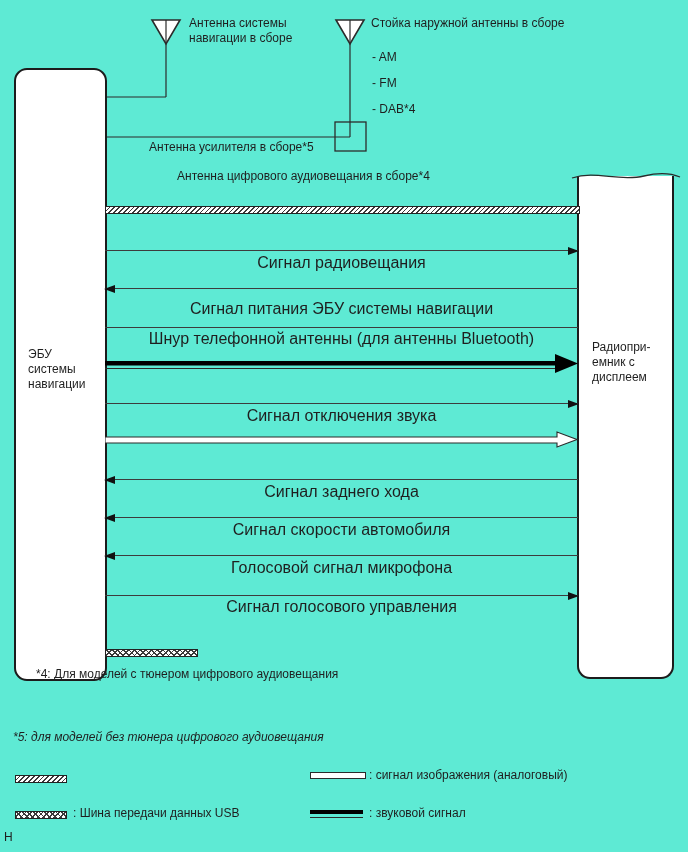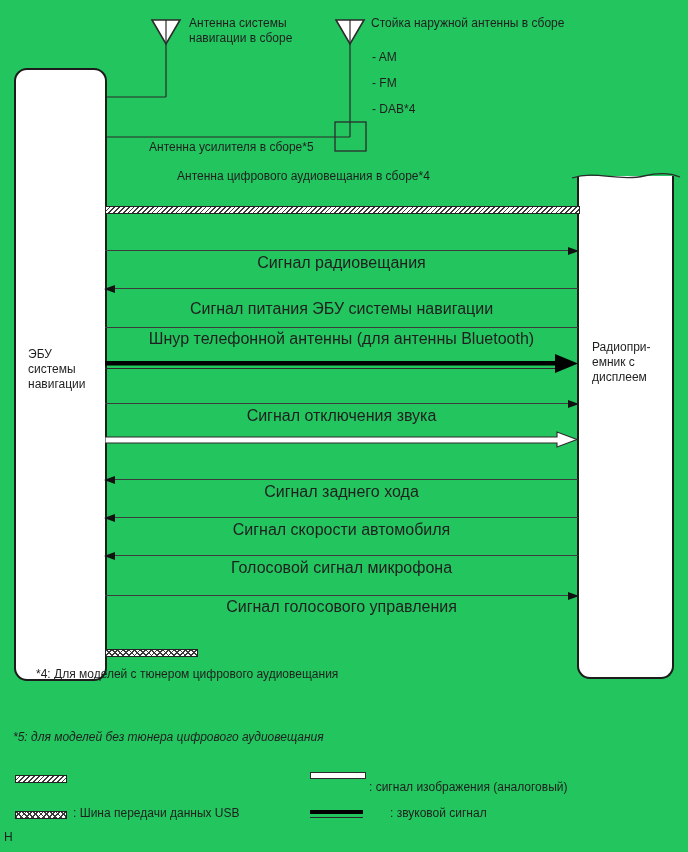--- a/index.html
+++ b/index.html
@@ -1,17 +1,17 @@
 <!DOCTYPE html>
 <html><head>
 <meta charset="utf-8">
 <style>
   html,body{margin:0;padding:0;background:#fff;}
   #canvas{
-    position:relative; width:688px; height:852px; background:#22c55e;
+    position:relative; width:688px; height:852px; background:#5eead4;
     font-family:"Liberation Sans","DejaVu Sans",sans-serif;
     color:#1f1f1f; font-size:12px; overflow:hidden;
   }
   .abs{position:absolute;}
   .preline{white-space:pre-line; line-height:15px;}
 
   
   .ecu-box{
     left:14px; top:68px; width:89px; height:609px;
     border:2px solid #1c1c1c; border-radius:13px; background:#fff;
@@ -159,23 +159,23 @@
   <div class="sig-label" style="top:598px;">Сигнал голосового управления</div>
 
   <div class="abs usb-band checker"></div>
 
   <div class="note" style="top:667px;margin-left:23px;">*4: Для моделей с тюнером цифрового аудиовещания</div>
   <div class="note" style="top:730px;font-style:italic;">*5: для моделей без тюнера цифрового аудиовещания</div>
 
   <div class="abs legend-swatch-avc hatch"></div>
 
   <div class="abs legend-swatch-video"></div>
-  <div class="legend-text" style="left:369px; top:768px;margin-top:12px;">: сигнал изображения (аналоговый)</div>
+  <div class="legend-text" style="left:369px; top:768px;">: сигнал изображения (аналоговый)</div>
 
   <div class="abs legend-swatch-usb checker"></div>
   <div class="legend-text" style="left:73px; top:806px;">: Шина передачи данных USB</div>
 
   <div class="abs legend-swatch-audio-thick"></div>
   <div class="abs legend-swatch-audio-thin"></div>
-  <div class="legend-text" style="left:390px; top:806px;">: звуковой сигнал</div>
+  <div class="legend-text" style="left:369px; top:806px;">: звуковой сигнал</div>
 
   <div class="abs" style="left:4px; top:830px; font-size:12px;">Н</div>
 </div>
 
 </body></html>

